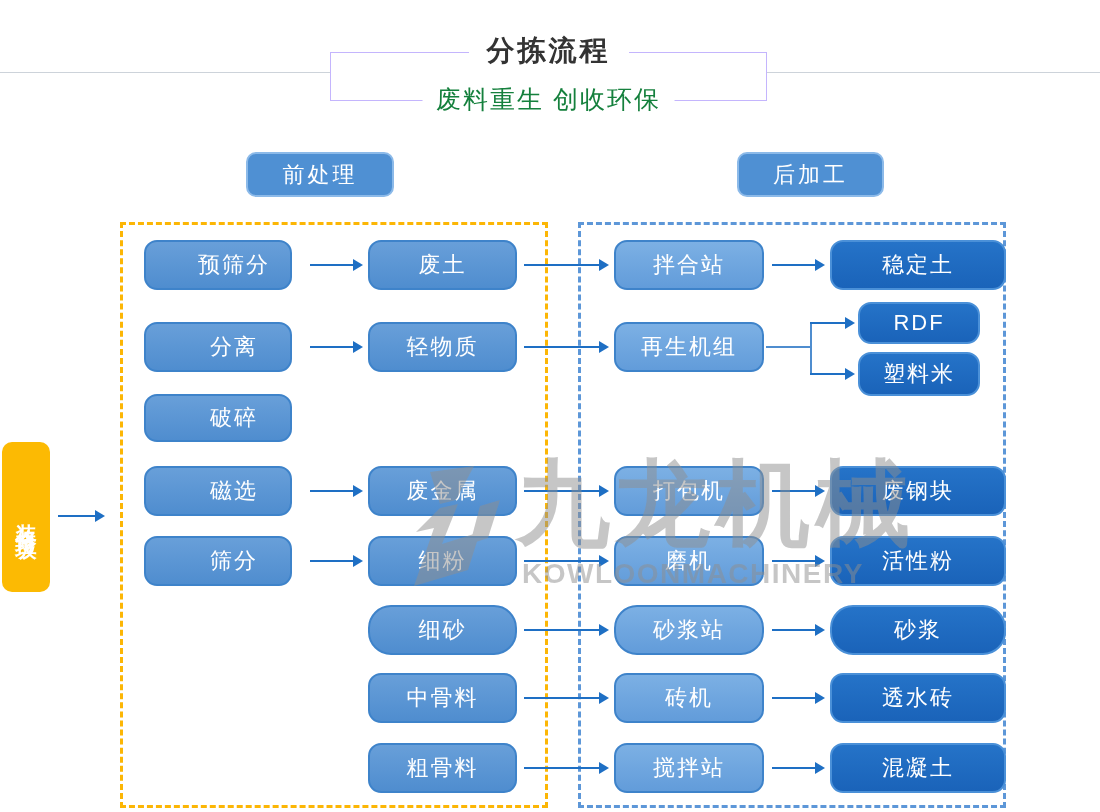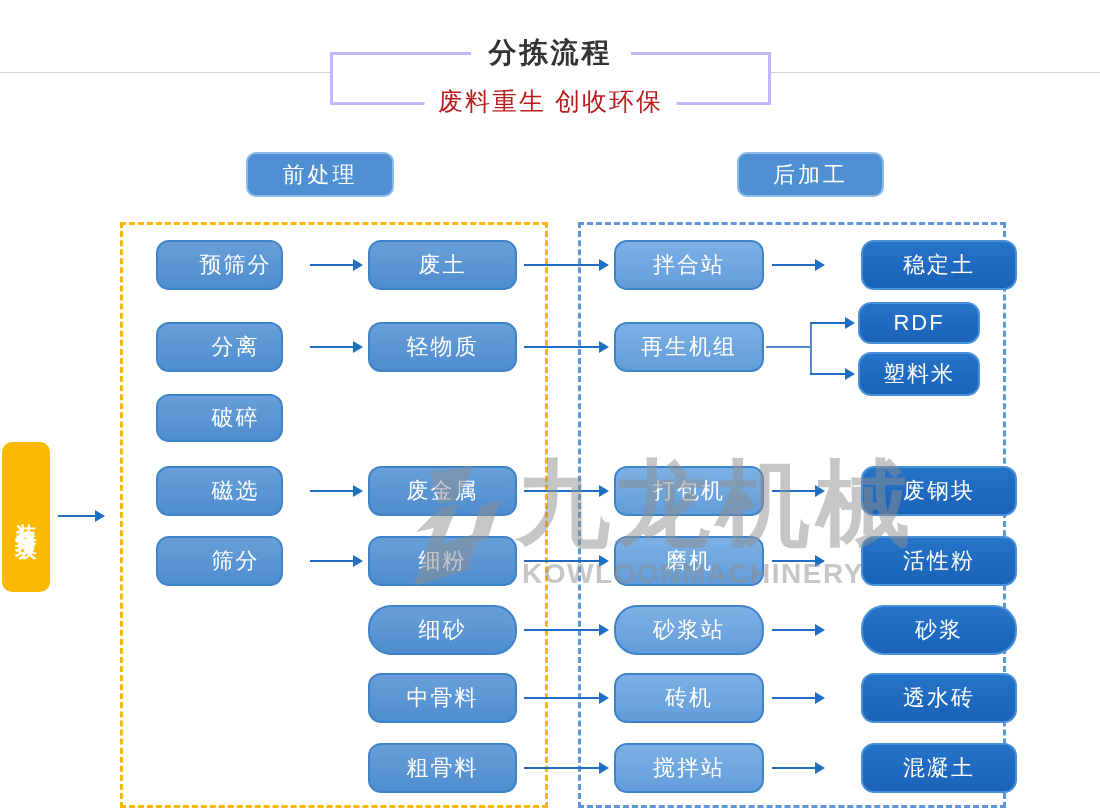--- a/index.html
+++ b/index.html
@@ -2,45 +2,45 @@
 <html><head>
 <meta charset="utf-8">
 <style>
   html,body{margin:0;padding:0;}
   body{
     width:1100px;height:812px;position:relative;background:#ffffff;
     font-family:"Liberation Sans","DejaVu Sans",sans-serif;overflow:hidden;
   }
   
   .hr-full{position:absolute;left:0;top:72px;width:1100px;height:1px;background:#cdd3da;}
-  .title-box{position:absolute;left:330px;top:52px;width:435px;height:47px;border:3px solid #c4b5fd;background:#ffffff;}
+  .title-box{position:absolute;left:330px;top:52px;width:435px;height:47px;border:1px solid #c4b5fd;background:#ffffff;}
   .title-text{position:absolute;left:50%;top:0;transform:translate(-50%,-55%);background:#ffffff;
     padding:0 18px;font-size:28px;font-weight:bold;color:#333333;letter-spacing:3px;white-space:nowrap;}
   .subtitle-text{position:absolute;left:50%;top:100%;transform:translate(-50%,-52%);background:#ffffff;
-    padding:0 14px;font-size:25px;color:#b91c1c;letter-spacing:2px;white-space:nowrap;}
+    padding:0 14px;font-size:25px;color:#15803d;letter-spacing:2px;white-space:nowrap;}
   
   .section-btn{position:absolute;height:41px;border-radius:10px;background:#4f90d3;border:2px solid #8cbae9;
     color:#fff;font-size:22px;letter-spacing:3px;display:flex;align-items:center;justify-content:center;}
   .btn-pre{left:246px;top:152px;width:144px;}
   .btn-post{left:737px;top:152px;width:143px;}
   
   .dash-box{position:absolute;top:222px;width:422px;height:580px;background:transparent;}
   .dash-yellow{left:120px;border:3px dashed #fcb605;}
   .dash-blue{left:578px;border:3px dashed #5d97d8;}
   
   .source-box{position:absolute;left:2px;top:442px;width:48px;height:150px;background:#fcba03;border-radius:10px;
     color:#ffffff;font-size:21px;font-weight:bold;writing-mode:vertical-rl;text-orientation:upright;
     display:flex;align-items:center;justify-content:center;letter-spacing:5px;}
   
   .node{position:absolute;height:50px;border-radius:13px;color:#ffffff;font-size:22px;letter-spacing:2px;
     display:flex;align-items:center;justify-content:center;box-sizing:border-box;}
   .mid{background:linear-gradient(180deg,#689fd9 0%,#4f8dcf 100%);border:2px solid #3e83ca;}
   .light{background:linear-gradient(180deg,#7cb0e4 0%,#629cda 100%);border:2px solid #3e83ca;}
   .dark{background:linear-gradient(180deg,#2573c8 0%,#1a63b9 100%);border:2px solid #4a90d8;}
-  .c1{left:156px;width:127px;padding-left:32px;} .c2{left:368px;width:149px;} .c3{left:614px;width:150px;text-align:center;} .c4{left:830px;width:156px;margin-left:31px;}
+  .c1{left:144px;width:148px;padding-left:32px;} .c2{left:368px;width:149px;} .c3{left:614px;width:150px;text-align:center;} .c4{left:830px;width:176px;}
   .r1{top:240px;} .r2{top:322px;} .r3{top:394px;} .r4{top:466px;}
   .r5{top:536px;} .r6{top:605px;border-radius:23px;} .r7{top:673px;} .r8{top:743px;}
   .rdf-pos{left:858px;top:302px;width:122px;height:42px;}
   .pellet-pos{left:858px;top:352px;width:122px;height:44px;}
   
   .arrow{position:absolute;height:2px;background:#1e6fc4;}
   .arrow::after{content:'';position:absolute;right:-9px;top:-5px;width:0;height:0;
     border-left:10px solid #1e6fc4;border-top:6px solid transparent;border-bottom:6px solid transparent;}
   .line{position:absolute;background:#4f8dcf;}
   

